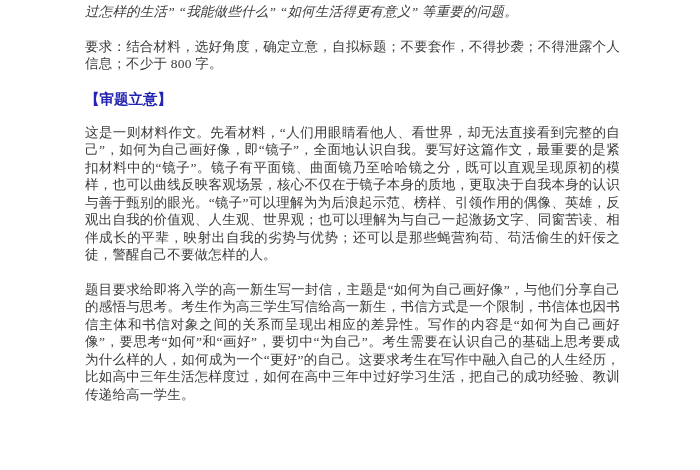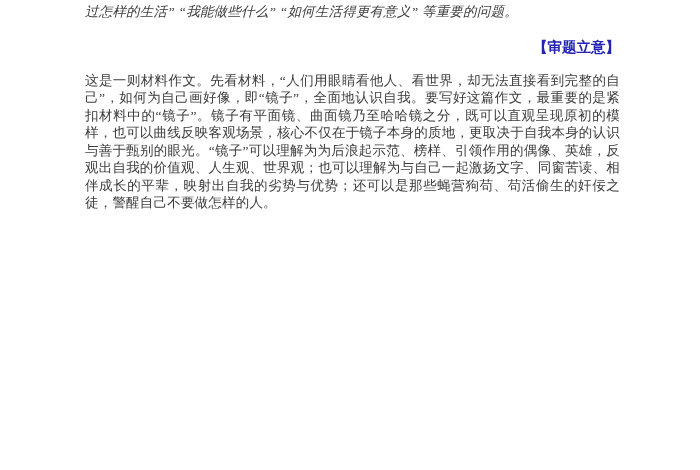--- a/index.html
+++ b/index.html
@@ -38,28 +38,30 @@
   .material-tail {
     font-style: italic;
     font-family: "Liberation Serif", "DejaVu Serif", serif;
   }
   .section-heading {
     margin: 0 0 16px 0;
     font-size: 14.5px;
     line-height: 18px;
     font-weight: bold;
     color: var(--heading);
-    text-align: right;
+    text-align: left;
   }
 </style>
 </head>
 <body>
 
 <div class="page">
   <p class="para material-tail">过怎样的生活” “我能做些什么” “如何生活得更有意义” 等重要的问题。</p>
 
 
+  <p class="para">要求：结合材料，选好角度，确定立意，自拟标题；不要套作，不得抄袭；不得泄露个人信息；不少于 800 字。</p>
 
   <h3 class="section-heading">【审题立意】</h3>
 
   <p class="para">这是一则材料作文。先看材料，“人们用眼睛看他人、看世界，却无法直接看到完整的自己”，如何为自己画好像，即“镜子”，全面地认识自我。要写好这篇作文，最重要的是紧扣材料中的“镜子”。镜子有平面镜、曲面镜乃至哈哈镜之分，既可以直观呈现原初的模样，也可以曲线反映客观场景，核心不仅在于镜子本身的质地，更取决于自我本身的认识与善于甄别的眼光。“镜子”可以理解为为后浪起示范、榜样、引领作用的偶像、英雄，反观出自我的价值观、人生观、世界观；也可以理解为与自己一起激扬文字、同窗苦读、相伴成长的平辈，映射出自我的劣势与优势；还可以是那些蝇营狗苟、苟活偷生的奸佞之徒，警醒自己不要做怎样的人。</p>
 
+  <p class="para">题目要求给即将入学的高一新生写一封信，主题是“如何为自己画好像”，与他们分享自己的感悟与思考。考生作为高三学生写信给高一新生，书信方式是一个限制，书信体也因书信主体和书信对象之间的关系而呈现出相应的差异性。写作的内容是“如何为自己画好像”，要思考“如何”和“画好”，要切中“为自己”。考生需要在认识自己的基础上思考要成为什么样的人，如何成为一个“更好”的自己。这要求考生在写作中融入自己的人生经历，比如高中三年生活怎样度过，如何在高中三年中过好学习生活，把自己的成功经验、教训传递给高一学生。</p>
 </div>
 
 </body></html>

